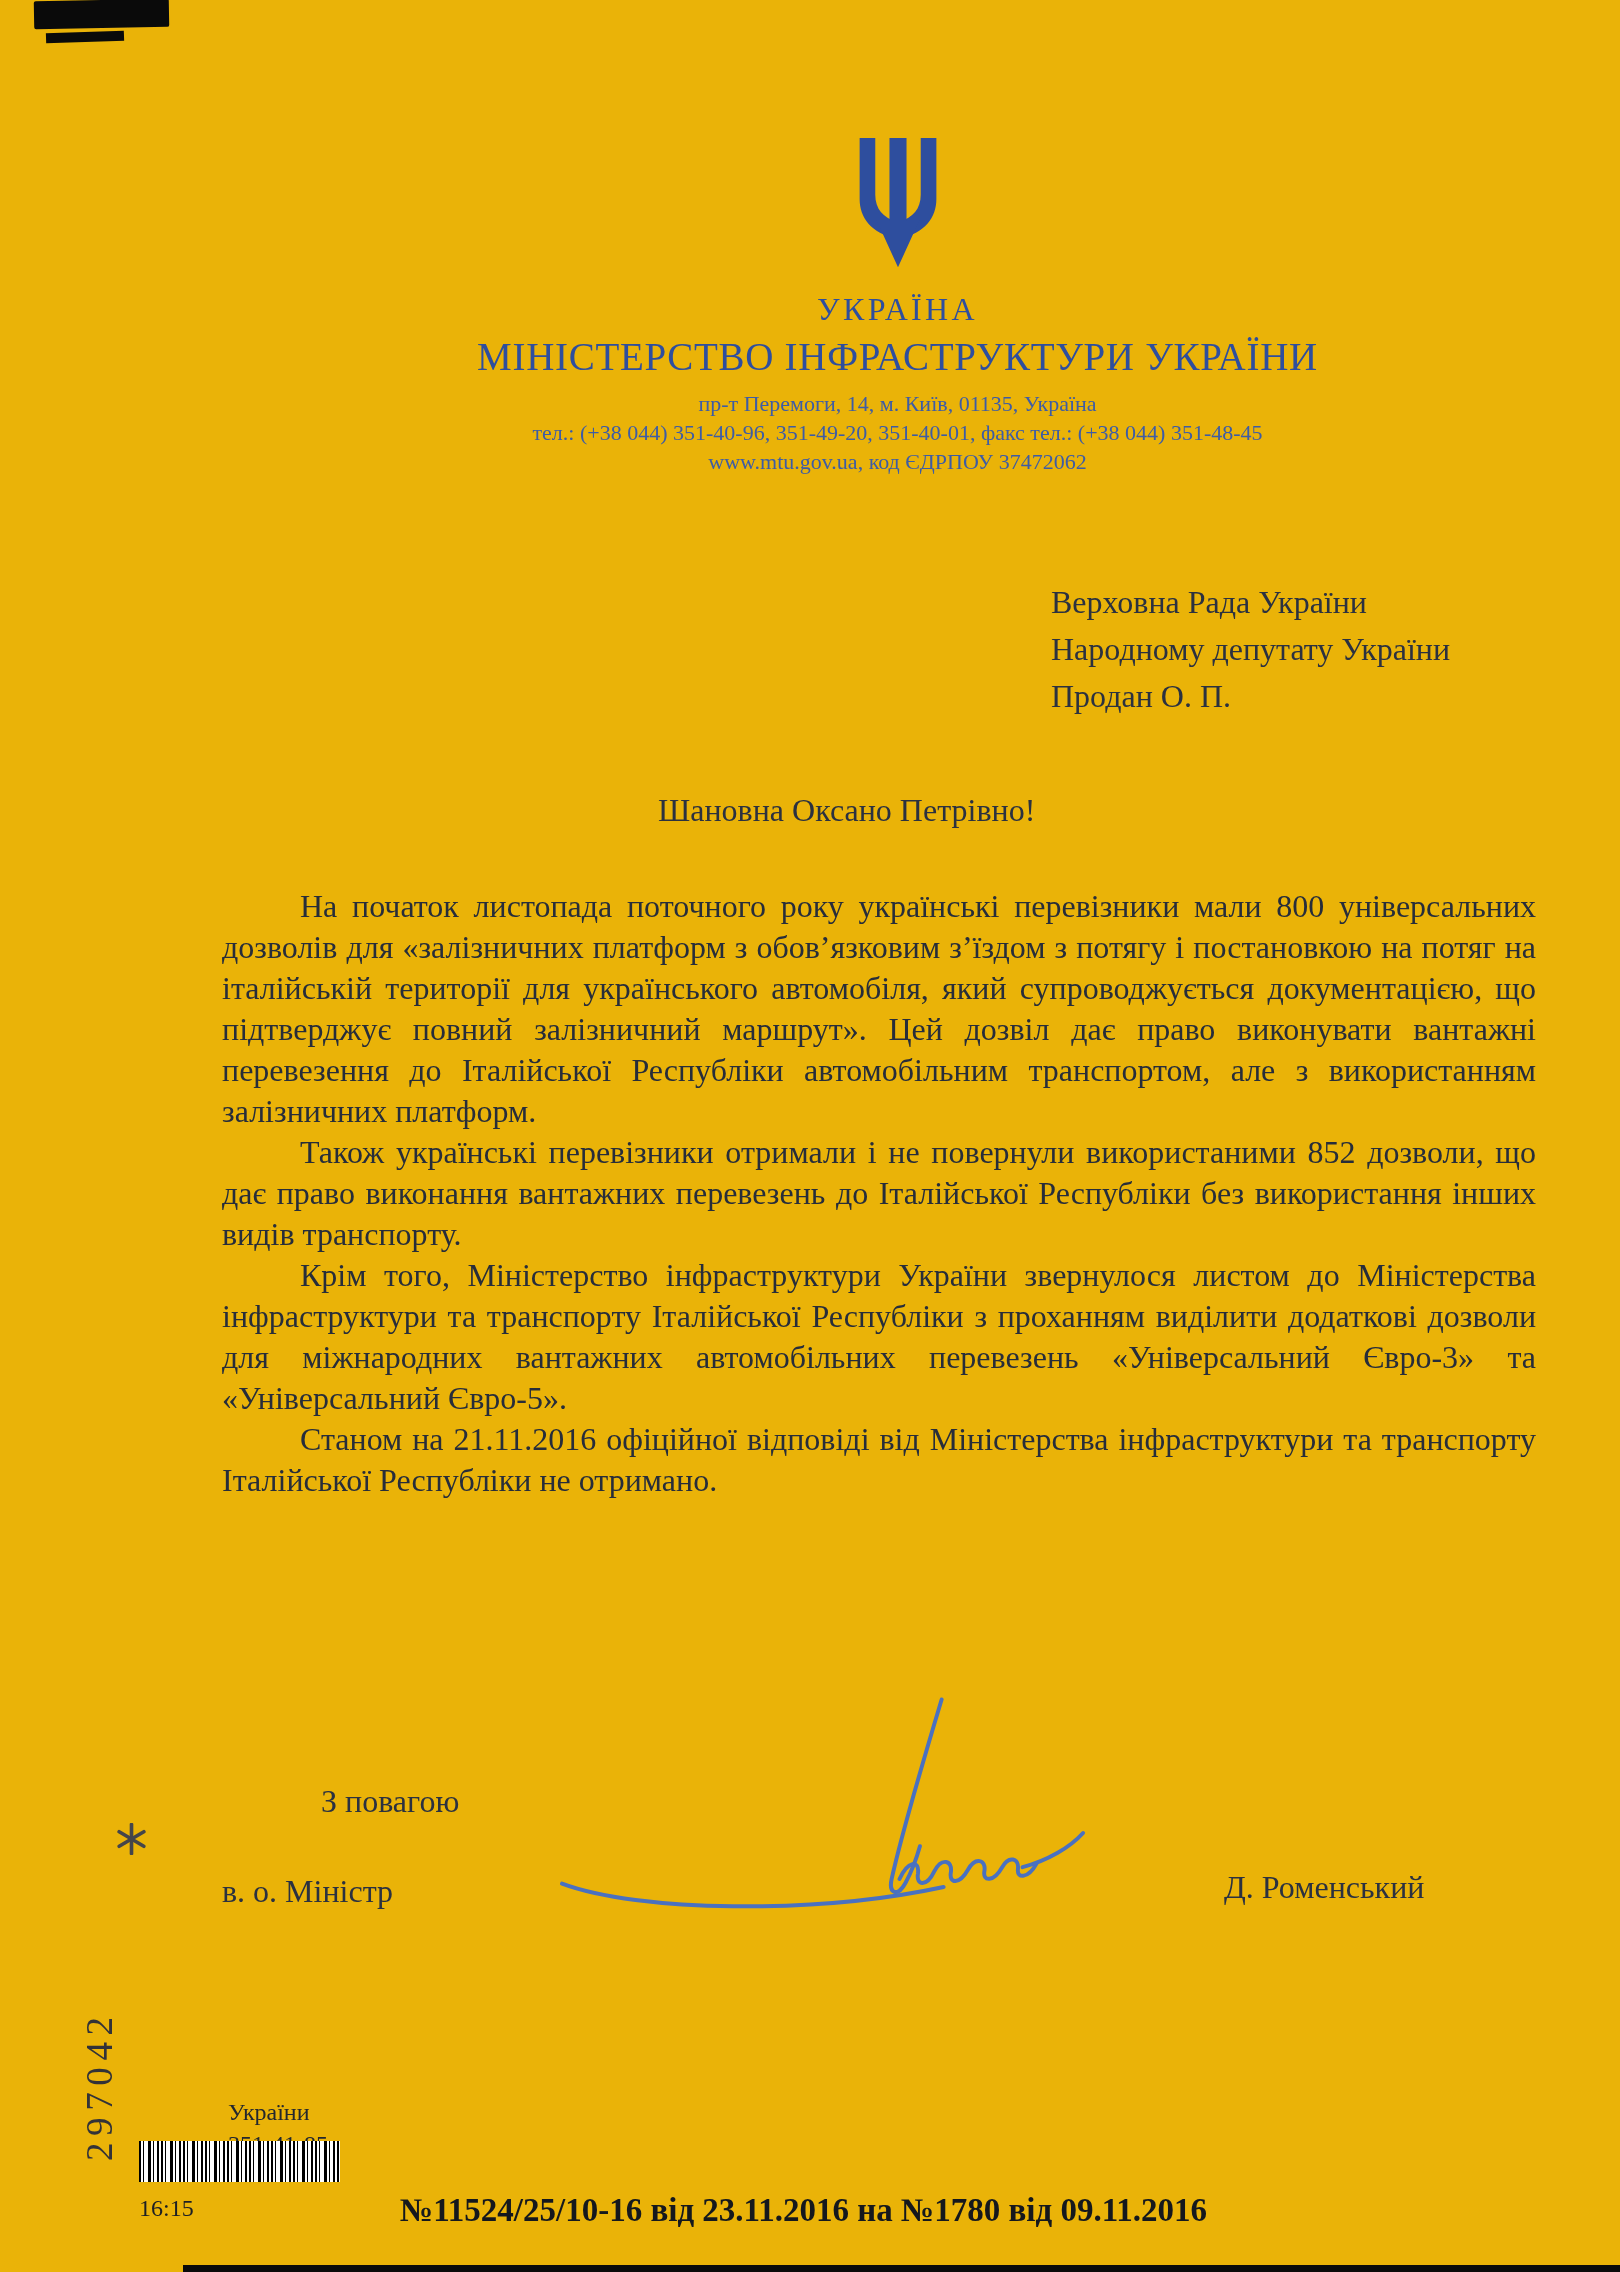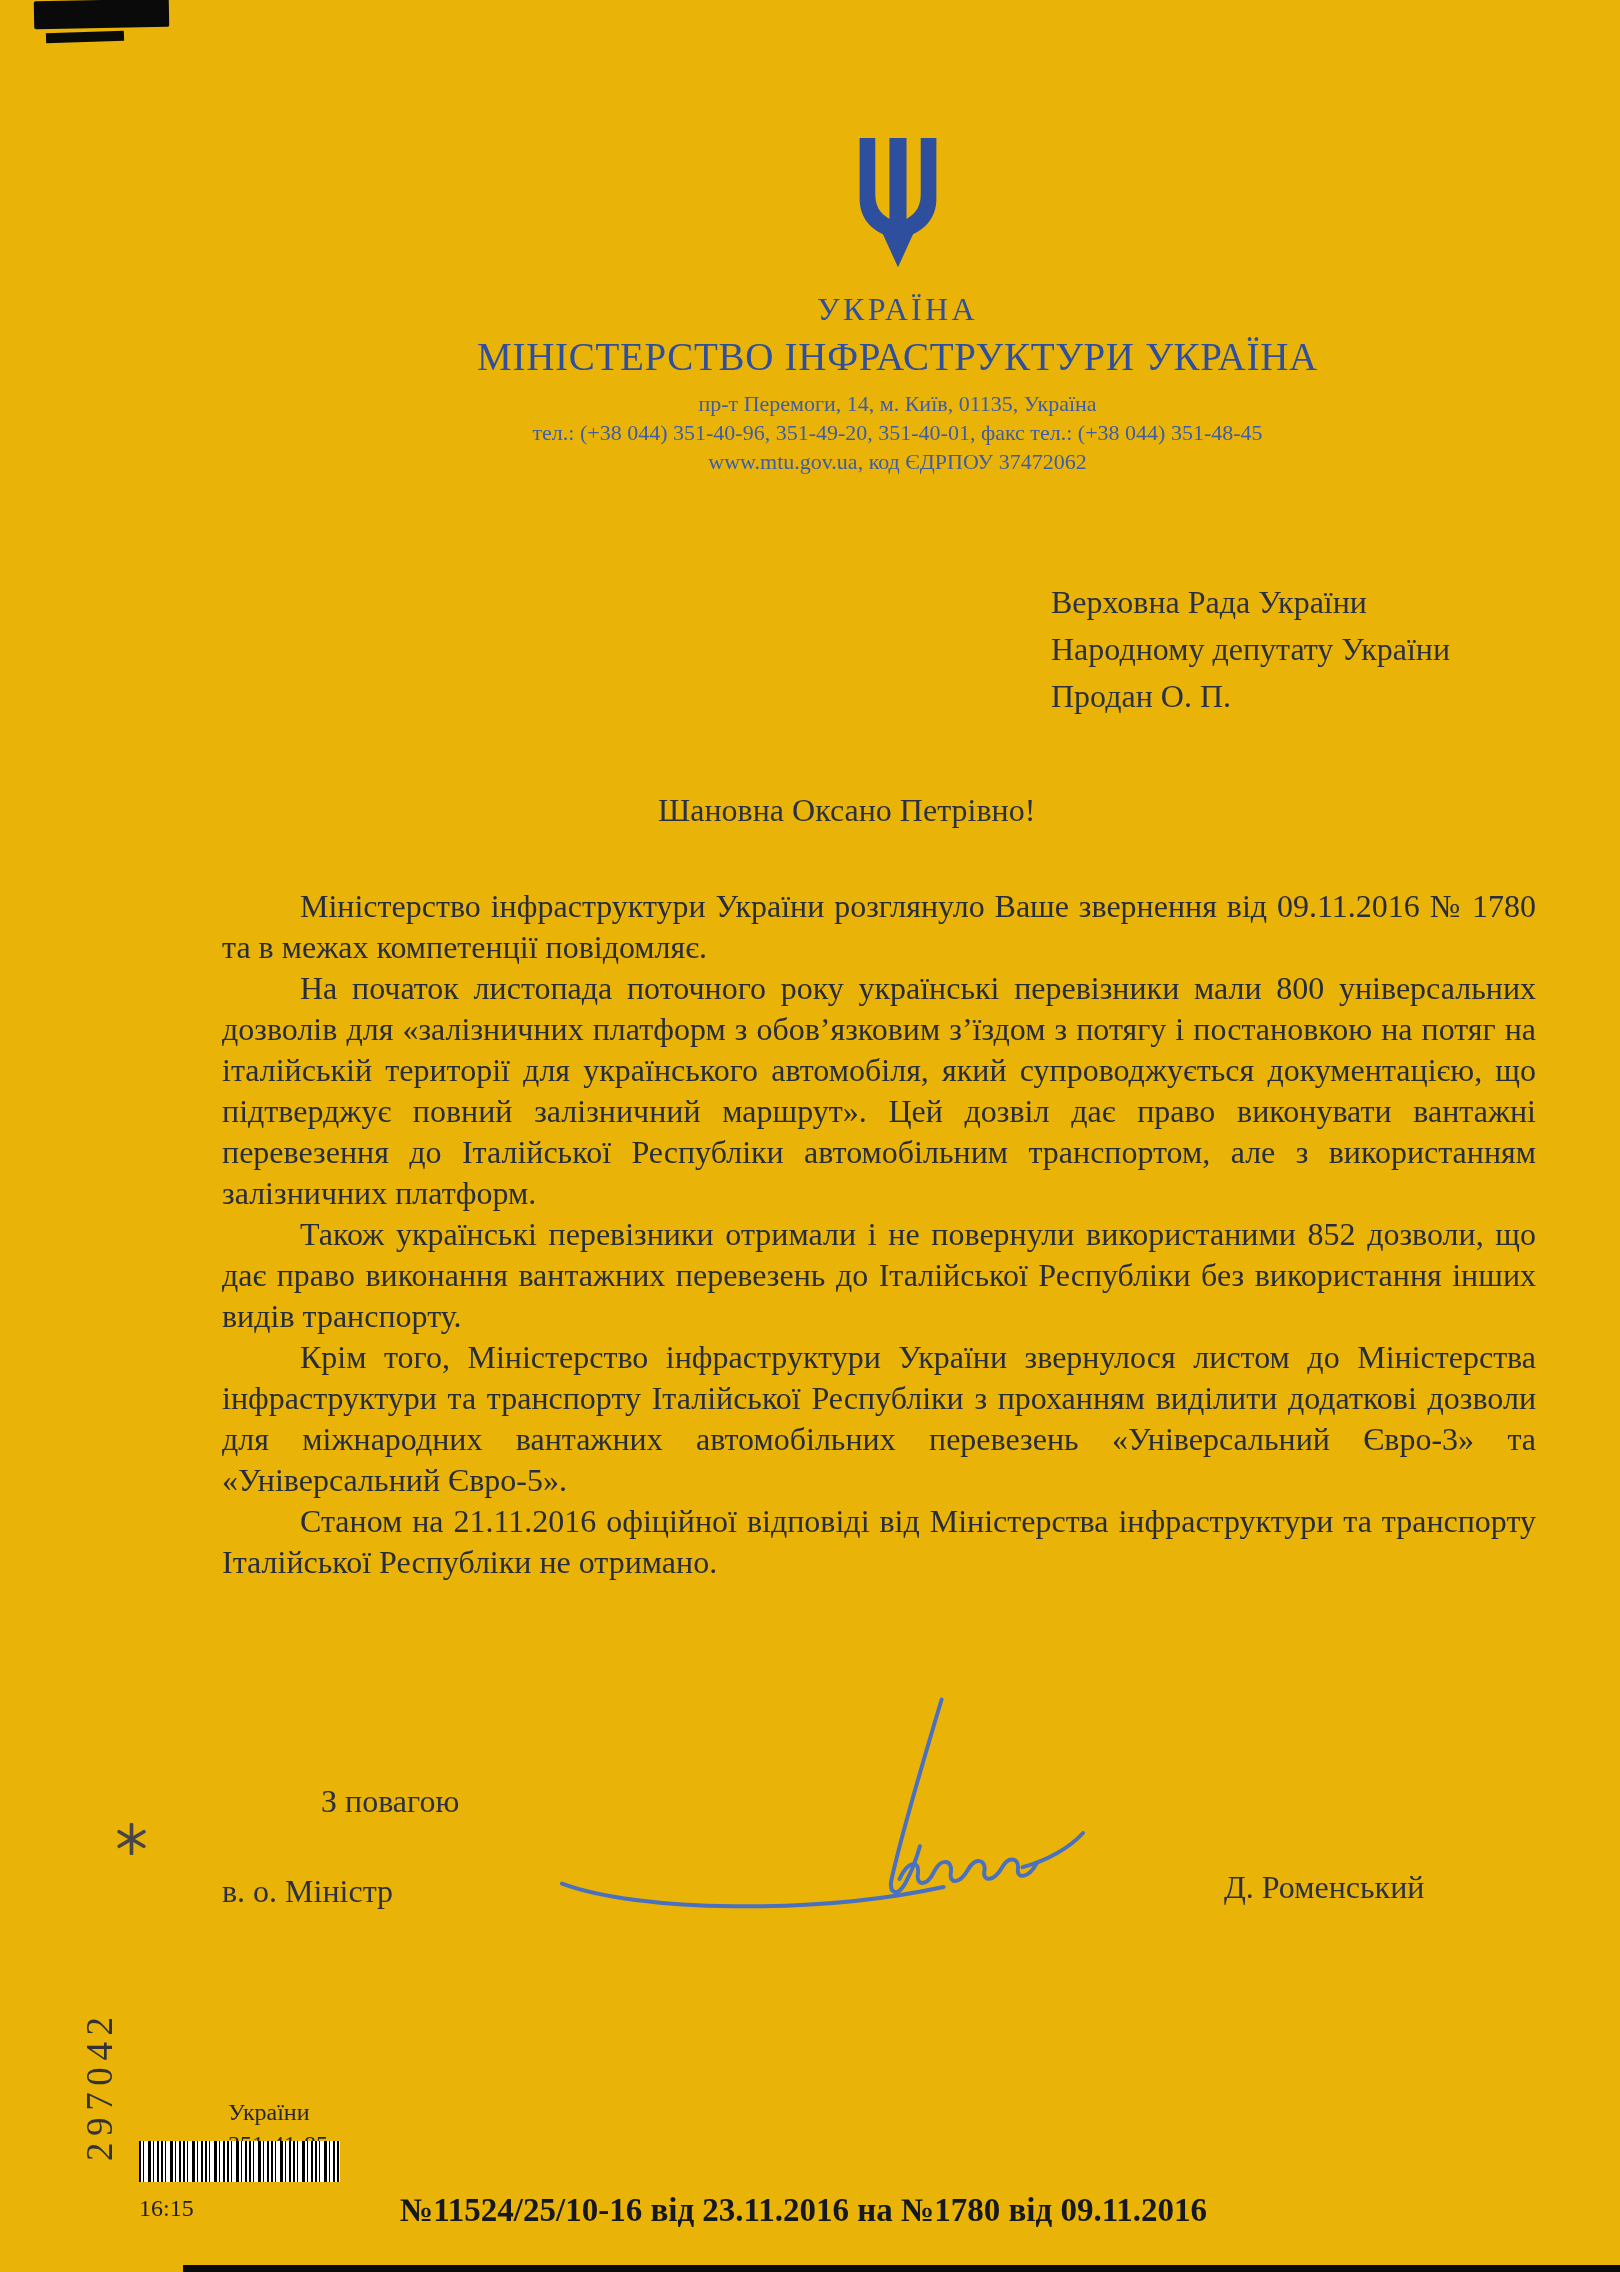--- a/index.html
+++ b/index.html
@@ -70,36 +70,35 @@
   <div class="abs artifact artifact-top1"></div>
   <div class="abs artifact artifact-top2"></div>
 
   <div class="abs letterhead">
     <svg class="trident" viewBox="0 0 140 190" aria-hidden="true">
       <path d="M16 0 h22 v80 c0 20 11 32 30 38 v24 C32 134 16 112 16 86 z"></path>
       <path d="M124 0 h-22 v80 c0 20 -11 32 -30 38 v24 c36 -8 52 -30 52 -56 z"></path>
       <path d="M58 0 h24 v116 h18 L70 182 L40 116 h18 z"></path>
     </svg>
     <div class="country">УКРАЇНА</div>
-    <div class="ministry">МІНІСТЕРСТВО ІНФРАСТРУКТУРИ УКРАЇНА</div>
+    <div class="ministry">МІНІСТЕРСТВО ІНФРАСТРУКТУРИ УКРАЇНИ</div>
     <div class="hdr-line first">пр-т Перемоги, 14, м. Київ, 01135, Україна</div>
     <div class="hdr-line">тел.: (+38 044) 351-40-96, 351-49-20, 351-40-01, факс тел.: (+38  044) 351-48-45</div>
     <div class="hdr-line">www.mtu.gov.ua, код ЄДРПОУ 37472062</div>
   </div>
 
   <div class="abs recipient">
     <div>Верховна Рада України</div>
     <div>Народному депутату України</div>
     <div>Продан О. П.</div>
   </div>
 
   <div class="abs salutation">Шановна Оксано Петрівно!</div>
 
   <div class="abs bodytext">
-    <p>Міністерство інфраструктури України розглянуло Ваше звернення від 09.11.2016 № 1780 та в межах компетенції повідомляє.</p>
     <p>На початок листопада поточного року українські перевізники мали 800 універсальних дозволів для «залізничних платформ з обов’язковим з’їздом з потягу і постановкою на потяг на італійській території для українського автомобіля, який супроводжується документацією, що підтверджує повний залізничний маршрут». Цей дозвіл дає право виконувати вантажні перевезення до Італійської Республіки автомобільним транспортом, але з використанням залізничних платформ.</p>
     <p>Також  українські перевізники отримали і не повернули використаними 852 дозволи, що дає право виконання вантажних перевезень до Італійської Республіки без використання  інших видів транспорту.</p>
     <p>Крім того, Міністерство інфраструктури України звернулося листом до Міністерства інфраструктури та транспорту Італійської Республіки з проханням виділити додаткові дозволи для міжнародних вантажних автомобільних перевезень «Універсальний Євро-3» та «Універсальний Євро-5».</p>
     <p>Станом на 21.11.2016 офіційної відповіді від Міністерства інфраструктури та транспорту Італійської Республіки не отримано.</p>
   </div>
 
   <div class="abs regards">З повагою</div>
   <div class="abs position">в. о. Міністр</div>
 
   <svg class="abs signature" viewBox="0 0 950 380" aria-hidden="true">

